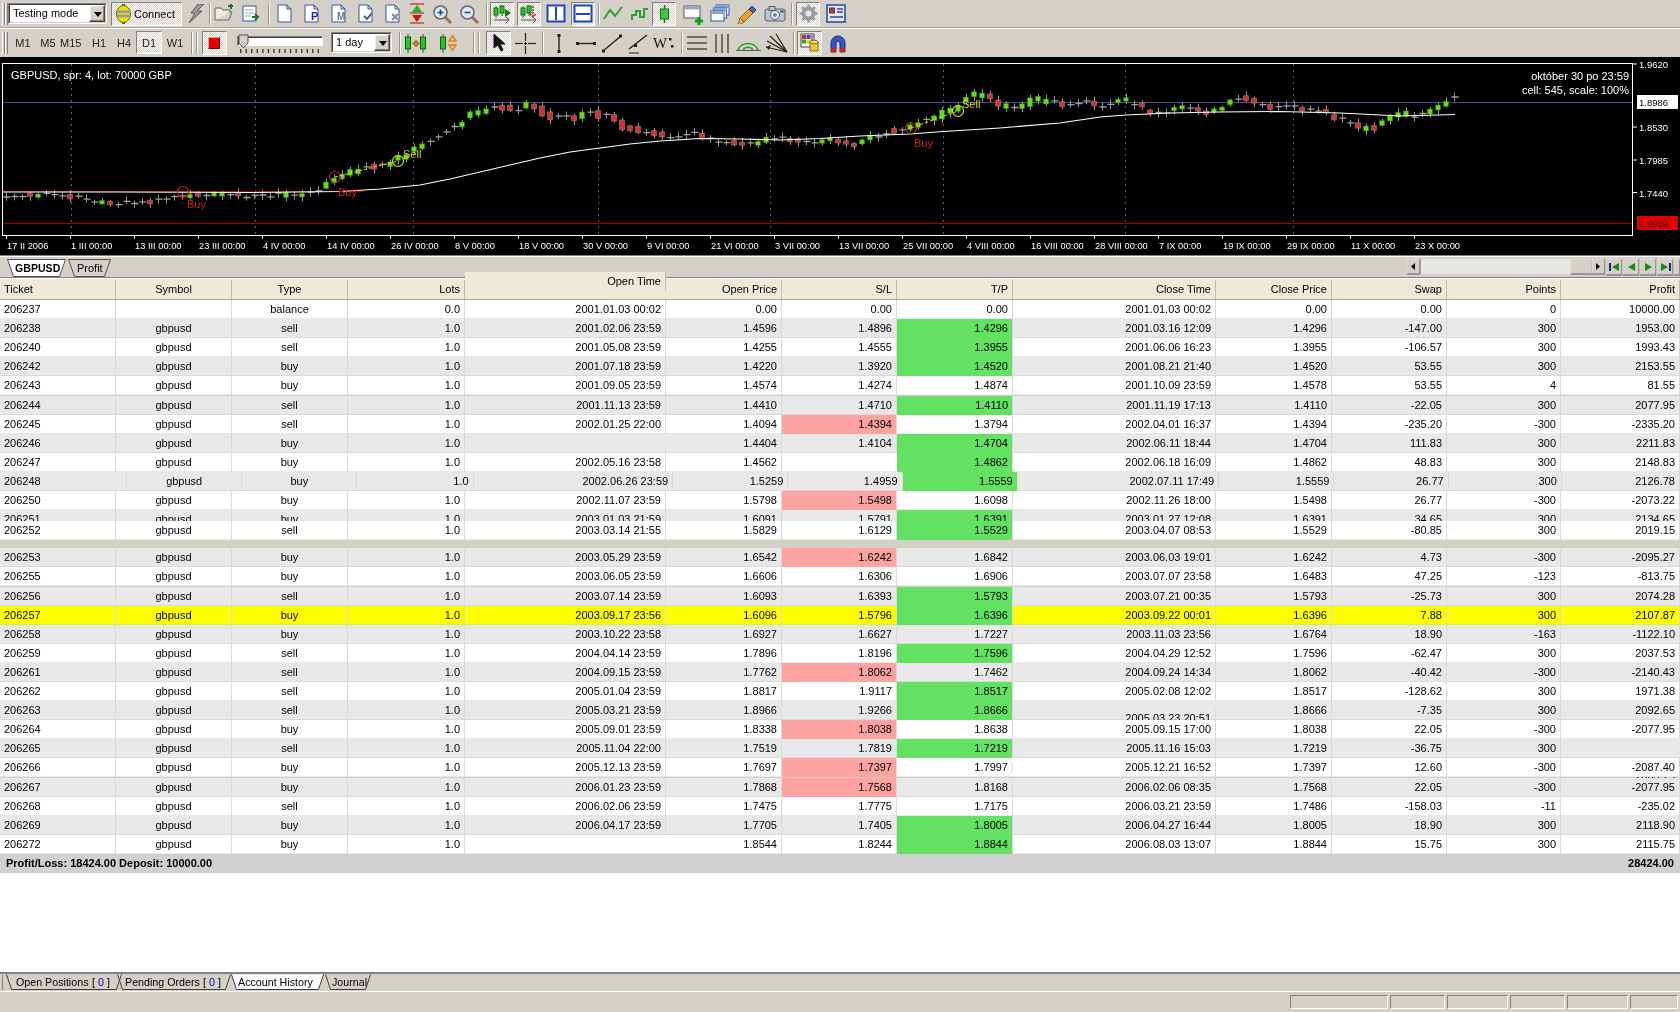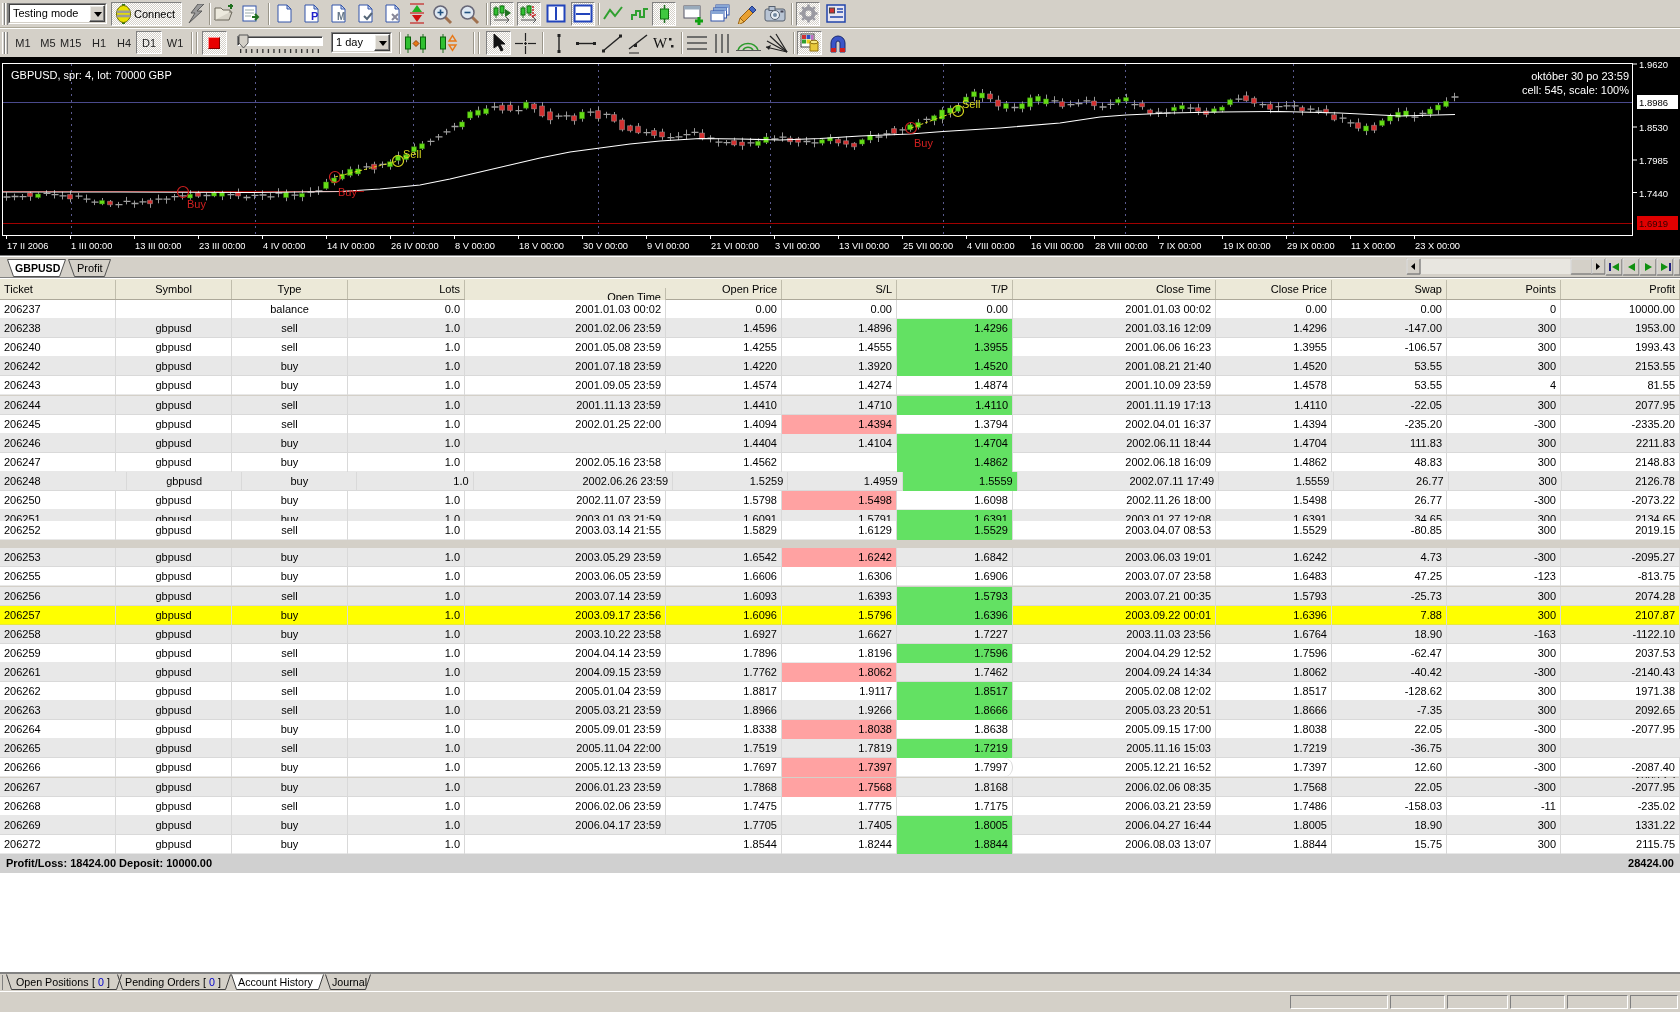--- a/index.html
+++ b/index.html
@@ -464,21 +464,21 @@
     <path d="M270,5 v8" stroke="#202080" stroke-width="2"></path>
     <rect x="274" y="1" width="6" height="16" fill="#d4d0c8" stroke="#404040" stroke-width="0.5"></rect>
     <path d="M274,17 L274,1 L280,1" stroke="#fff" fill="none"></path>
     <path d="M280,1 L280,17 L274,17" stroke="#808080" fill="none"></path>
   </svg>
 <div class="a" style="left:0;top:278px;width:1680px;height:22px;background:#ece9d8;border-top:1px solid #fff;border-bottom:1px solid #aca899;box-shadow:0 1px 0 #fff"></div>
 <div class="hdrcell lt" style="left:0px;top:280px;width:116px">Ticket</div>
 <div class="hdrcell ct" style="left:116px;top:280px;width:116px">Symbol</div>
 <div class="hdrcell ct" style="left:232px;top:280px;width:116px">Type</div>
 <div class="hdrcell rt" style="left:348px;top:280px;width:117px">Lots</div>
-<div class="hdrcell rt" style="left:465px;top:288px;width:201px">Open Time</div>
+<div class="hdrcell rt" style="left:465px;top:272px;width:201px">Open Time</div>
 <div class="hdrcell rt" style="left:666px;top:280px;width:116px">Open Price</div>
 <div class="hdrcell rt" style="left:782px;top:280px;width:115px">S/L</div>
 <div class="hdrcell rt" style="left:897px;top:280px;width:116px">T/P</div>
 <div class="hdrcell rt" style="left:1013px;top:280px;width:203px">Close Time</div>
 <div class="hdrcell rt" style="left:1216px;top:280px;width:116px">Close Price</div>
 <div class="hdrcell rt" style="left:1332px;top:280px;width:115px">Swap</div>
 <div class="hdrcell rt" style="left:1447px;top:280px;width:114px">Points</div>
 <div class="hdrcell rt" style="left:1561px;top:280px;width:119px">Profit</div>
 <div class="row" style="top:300.0px;height:19.1px;background:#fff">
     <div class="c lt" style="width:116px;">206237</div>
@@ -797,21 +797,21 @@
   </div>
 <div class="row" style="top:701.1px;height:19.1px;background:#e8e8e8">
     <div class="c lt" style="width:116px;">206263</div>
     <div class="c ct" style="width:116px;">gbpusd</div>
     <div class="c ct" style="width:116px;">sell</div>
     <div class="c rt" style="width:117px;">1.0</div>
     <div class="c rt" style="width:201px;">2005.03.21 23:59</div>
     <div class="c rt" style="width:116px;">1.8966</div>
     <div class="c rt" style="width:115px;">1.9266</div>
     <div class="c rt g" style="width:116px;">1.8666</div>
-    <div class="c rt" style="width:203px;">2005.03.23 20:51</div>
+    <div class="c rt" style="width:203px;margin-top:8px;">2005.03.23 20:51</div>
     <div class="c rt" style="width:116px;">1.8666</div>
     <div class="c rt" style="width:115px;">-7.35</div>
     <div class="c rt" style="width:114px;">300</div>
     <div class="c rt" style="width:119px;">2092.65</div>
   </div>
 <div class="row" style="top:720.2px;height:19.1px;background:#fff">
     <div class="c lt" style="width:116px;">206264</div>
     <div class="c ct" style="width:116px;">gbpusd</div>
     <div class="c ct" style="width:116px;">buy</div>
     <div class="c rt" style="width:117px;">1.0</div>
@@ -891,21 +891,21 @@
     <div class="c ct" style="width:116px;">buy</div>
     <div class="c rt" style="width:117px;">1.0</div>
     <div class="c rt" style="width:201px;">2006.04.17 23:59</div>
     <div class="c rt" style="width:116px;">1.7705</div>
     <div class="c rt" style="width:115px;">1.7405</div>
     <div class="c rt g" style="width:116px;">1.8005</div>
     <div class="c rt" style="width:203px;">2006.04.27 16:44</div>
     <div class="c rt" style="width:116px;">1.8005</div>
     <div class="c rt" style="width:115px;">18.90</div>
     <div class="c rt" style="width:114px;">300</div>
-    <div class="c rt" style="width:119px;">1331.22</div>
+    <div class="c rt" style="width:119px;">2118.90</div>
   </div>
 <div class="row" style="top:834.8px;height:19.1px;background:#fff">
     <div class="c lt" style="width:116px;">206272</div>
     <div class="c ct" style="width:116px;">gbpusd</div>
     <div class="c ct" style="width:116px;">buy</div>
     <div class="c rt" style="width:117px;">1.0</div>
     <div class="c rt" style="width:201px;margin-top:20px;">2006.07.26 23:59</div>
     <div class="c rt" style="width:116px;">1.8544</div>
     <div class="c rt" style="width:115px;">1.8244</div>
     <div class="c rt g" style="width:116px;">1.8844</div>

